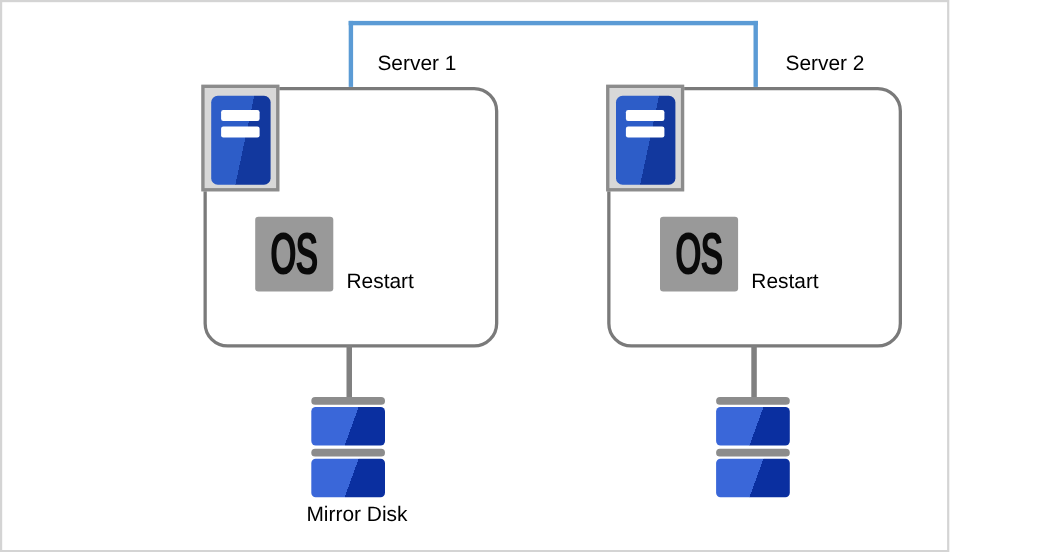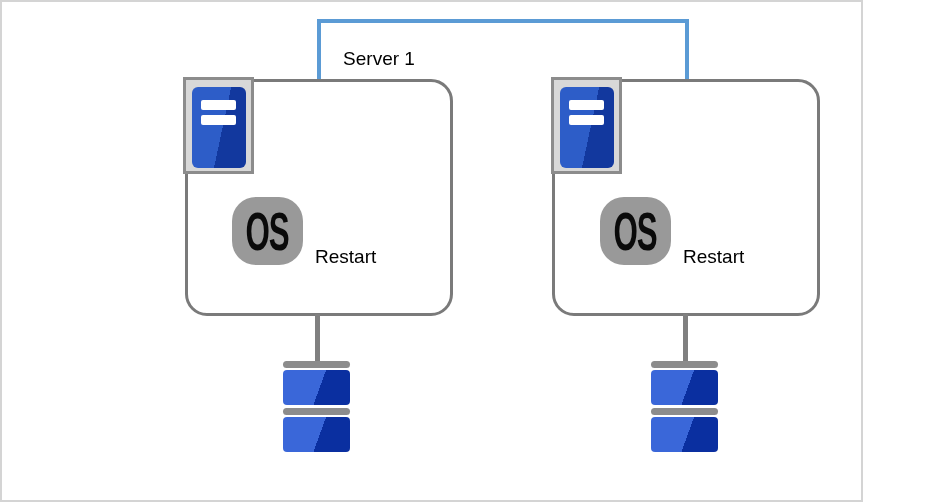--- a/index.html
+++ b/index.html
@@ -73,21 +73,21 @@
     border-radius: 2px;
   }
   .tower .bay1 { top: 13px; }
   .tower .bay2 { top: 28px; }
 
   .os-badge {
     position: absolute;
     top: 195px;
     width: 71px; height: 68px;
     background: var(--os-bg, #999999);
-    border-radius: 24px;
+    border-radius: 3px;
     display: flex;
     align-items: center;
     justify-content: center;
   }
   .os1 { left: 230px; }
   .os2 { left: 598px; }
   .os-text {
     display: inline-block;
     font-size: 54px;
     font-weight: bold;
@@ -144,20 +144,21 @@
   .disk .platter2 { top: 56px; }
 </style>
 </head>
 <body>
 
 <div class="canvas">
 
   <div class="interconnect"></div>
 
   <div class="node-label label-server1">Server 1</div>
+  <div class="node-label label-server2">Server 2</div>
 
   <div class="server-box box1"></div>
   <div class="server-box box2"></div>
 
   <div class="icon-frame frame1">
     <div class="tower">
       <div class="bay bay1"></div>
       <div class="bay bay2"></div>
     </div>
   </div>
@@ -187,14 +188,15 @@
     <div class="cap cap2"></div>
     <div class="platter platter2"></div>
   </div>
   <div class="disk disk2">
     <div class="cap cap1"></div>
     <div class="platter platter1"></div>
     <div class="cap cap2"></div>
     <div class="platter platter2"></div>
   </div>
 
+  <div class="node-label label-disk">Mirror Disk</div>
 
 </div>
 
 </body></html>

